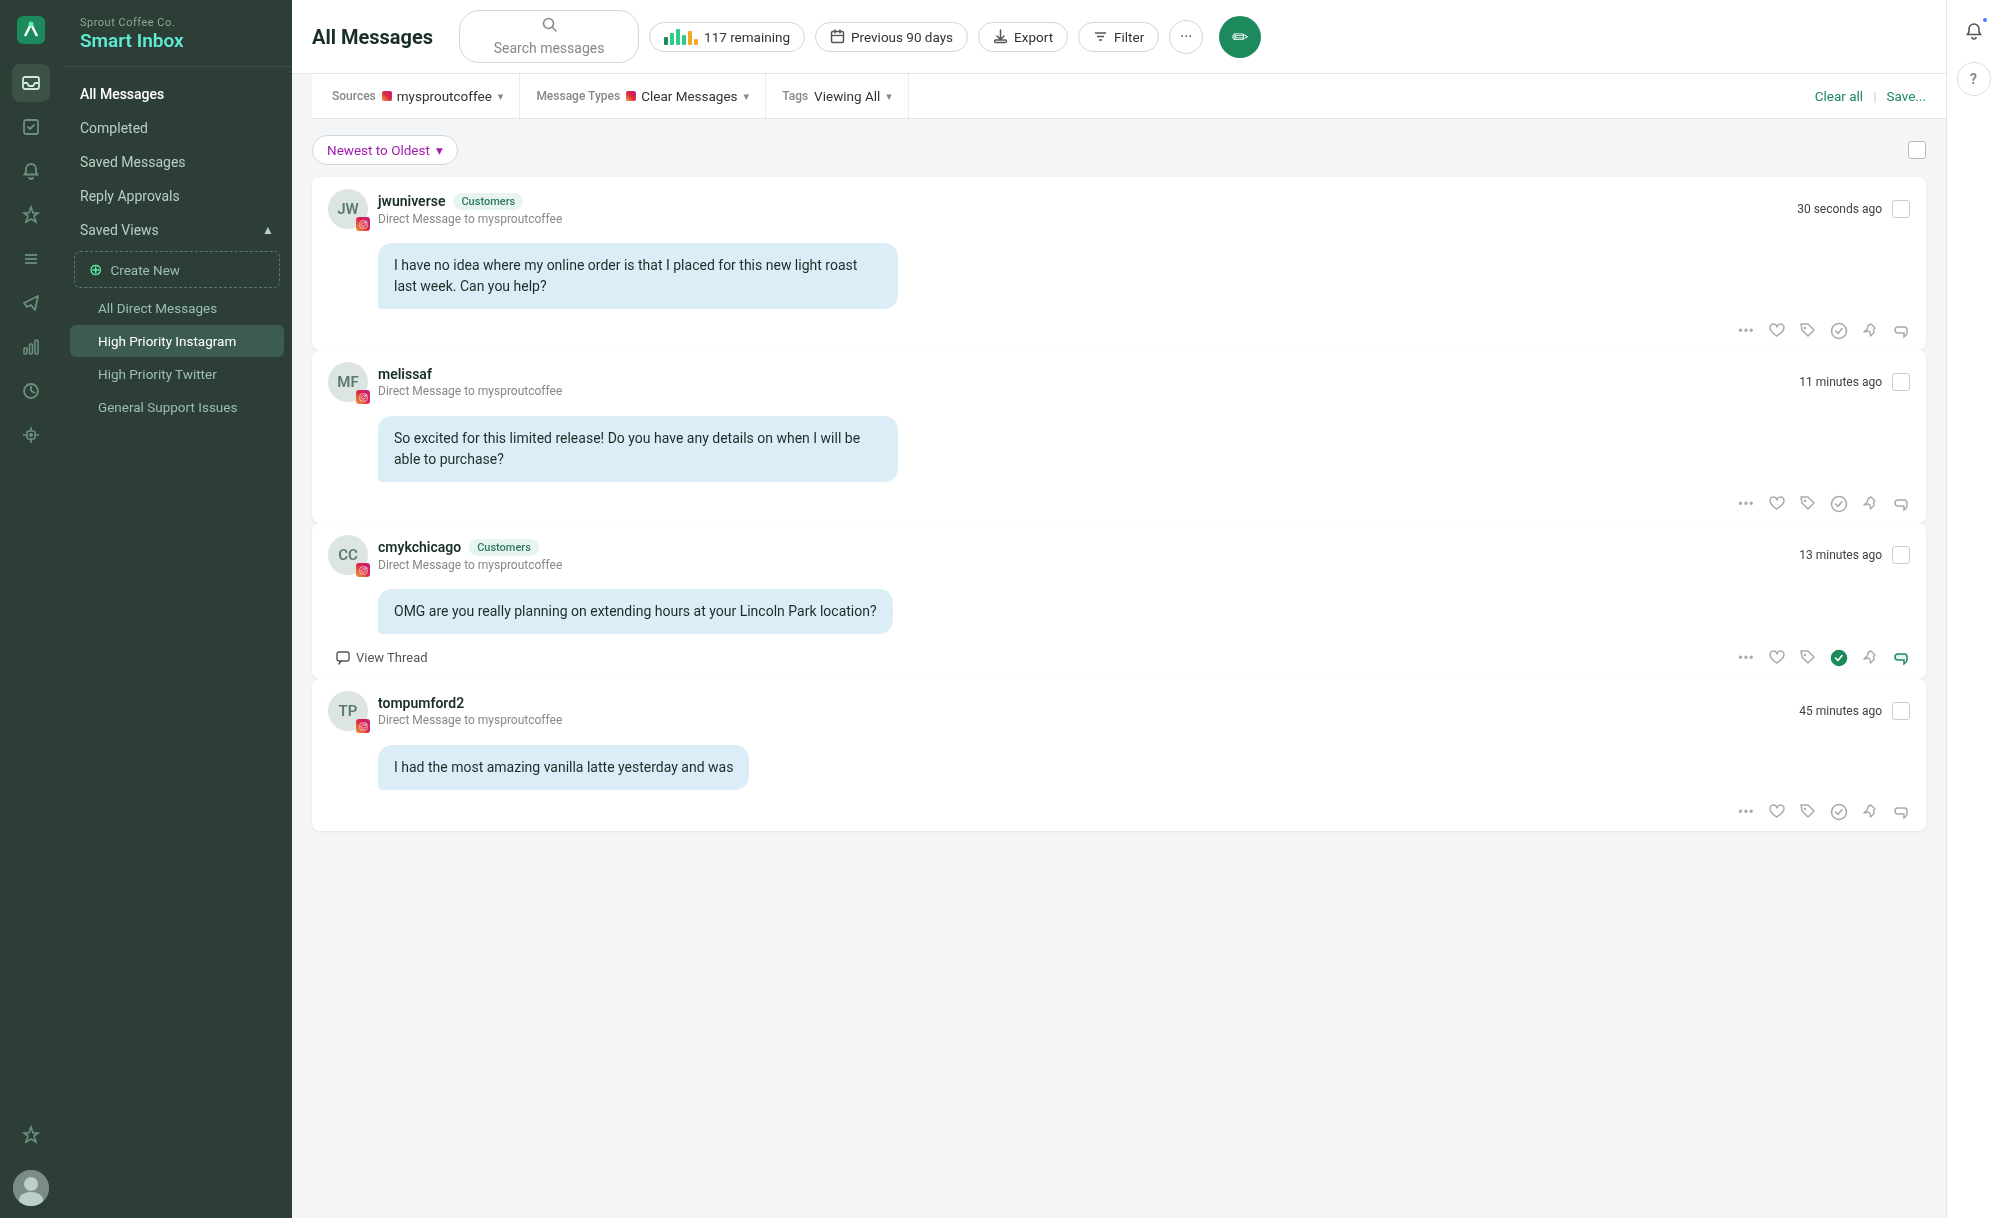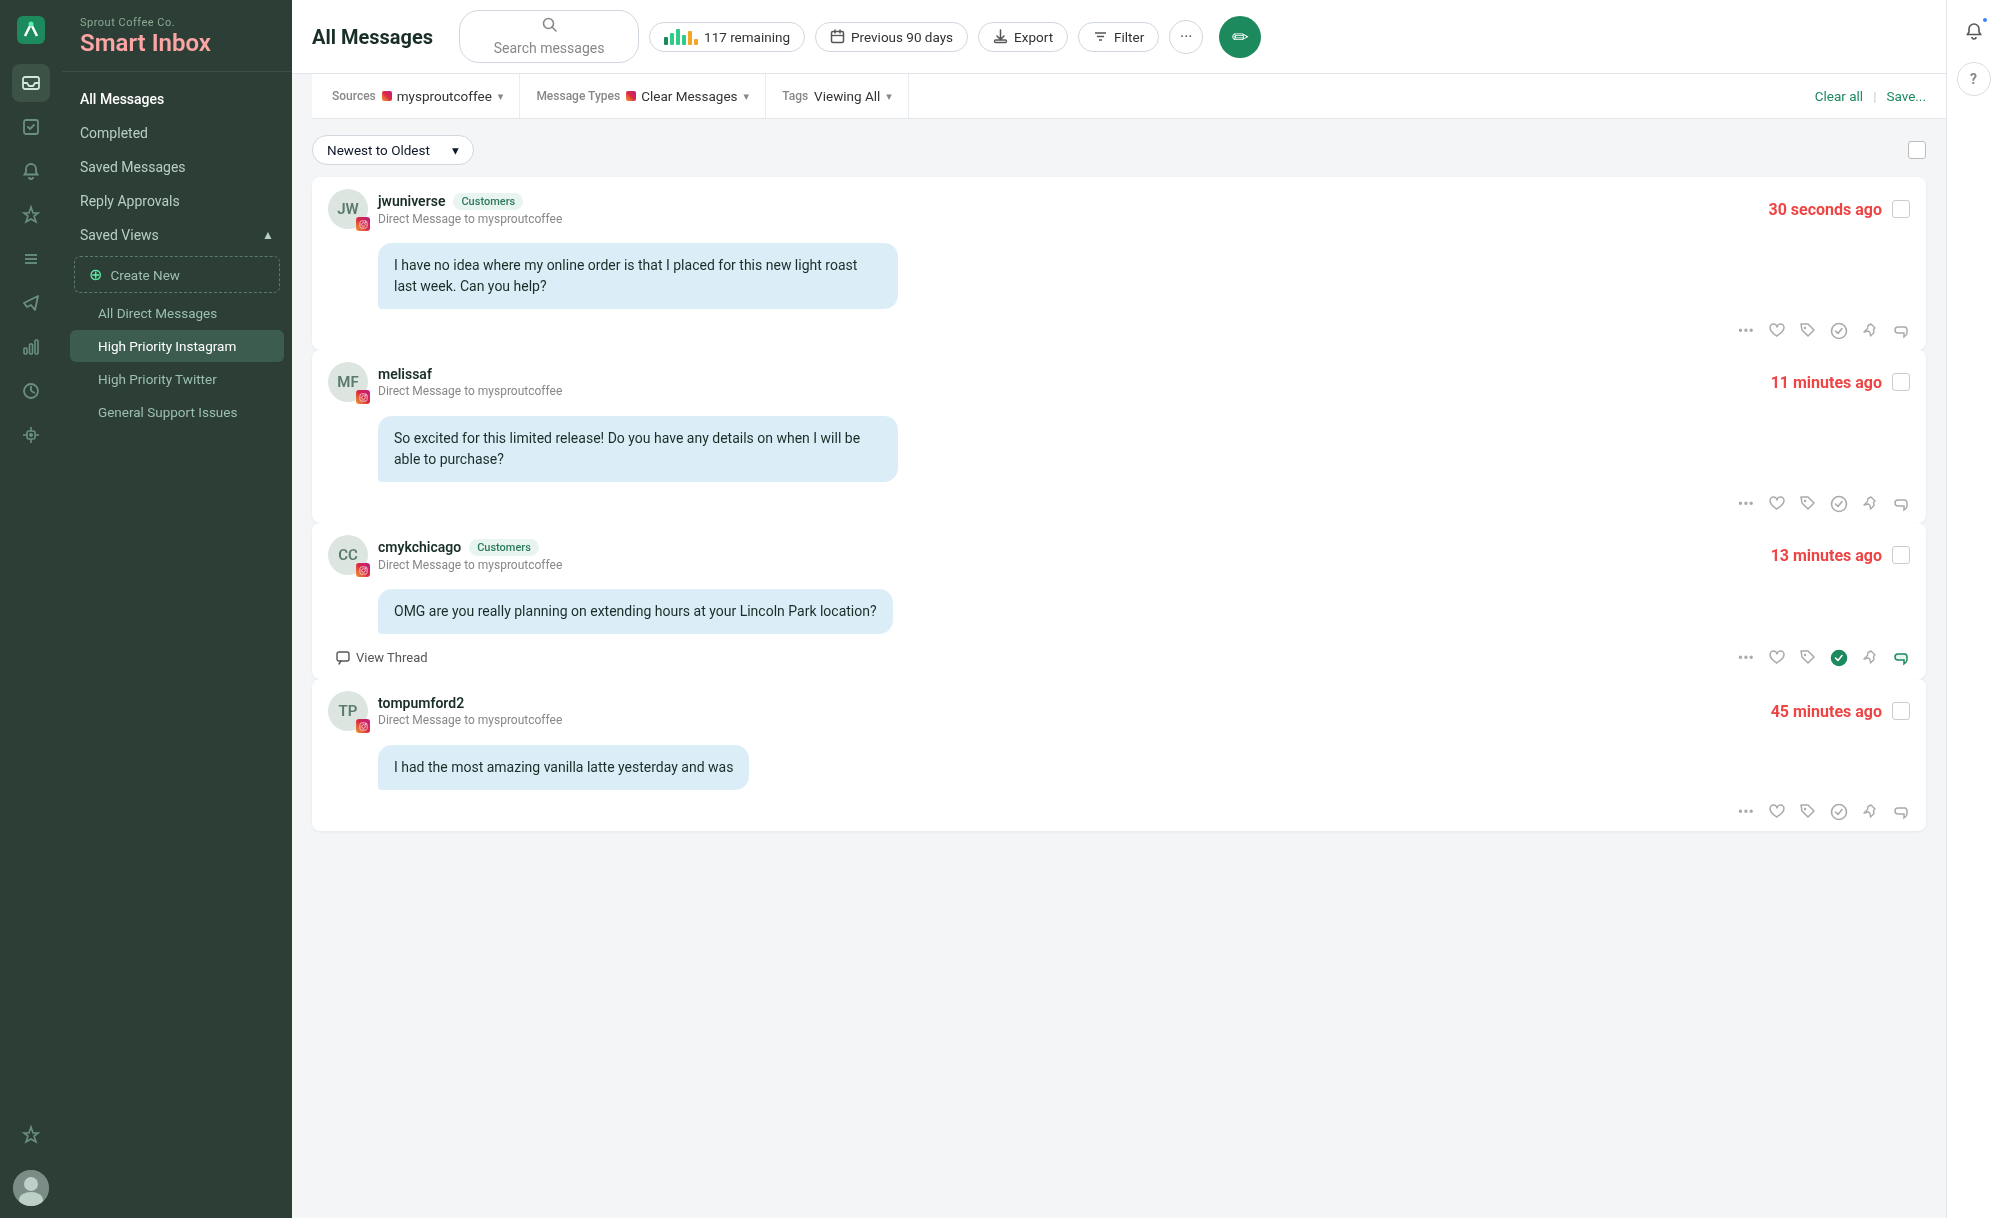--- a/index.html
+++ b/index.html
@@ -57,22 +57,22 @@
     .sidebar-header {
       padding: 16px 18px 14px;
       border-bottom: 1px solid #3a5045;
     }
     .sidebar-app-name {
       font-size: 11px;
       color: #8aaa95;
       letter-spacing: 0.5px;
     }
     .sidebar-title {
-      font-size: 24px;
-      color: #fca5a5;
+      font-size: 19px;
+      color: #5eead4;
       font-weight: 600;
     }
     .sidebar-nav {
       padding: 10px 0;
       flex: 1;
     }
     .sidebar-item {
       display: flex;
       align-items: center;
       padding: 9px 18px;
@@ -306,27 +306,27 @@
     
     .sort-bar {
       display: flex;
       align-items: center;
       justify-content: space-between;
       margin-bottom: 12px;
     }
     .sort-dropdown {
       display: flex;
       align-items: center;
-      gap: 22px;
+      gap: 6px;
       background: #fff;
       border: 1.5px solid #d0d7de;
       border-radius: 18px;
       padding: 6px 14px;
       font-size: 13.5px;
-      color: #0f172a;
+      color: #a21caf;
       cursor: pointer;
     }
     .select-all-checkbox {
       width: 18px;
       height: 18px;
       border: 1.5px solid #bbb;
       border-radius: 3px;
       background: #fff;
       cursor: pointer;
     }
@@ -390,24 +390,23 @@
       border-radius: 10px;
       padding: 2px 8px;
       font-weight: 500;
     }
     .message-channel {
       font-size: 12px;
       color: #888;
       margin-top: 2px;
     }
     .message-time {
-      font-size: 16px;
-      color: #ef4444;
+      font-size: 12px;
+      color: #404040;
       margin-left: auto;
-      font-weight: bold;
     }
     .message-checkbox {
       width: 18px;
       height: 18px;
       border: 1.5px solid #ccc;
       border-radius: 3px;
       background: #fff;
       cursor: pointer;
       flex-shrink: 0;
     }

